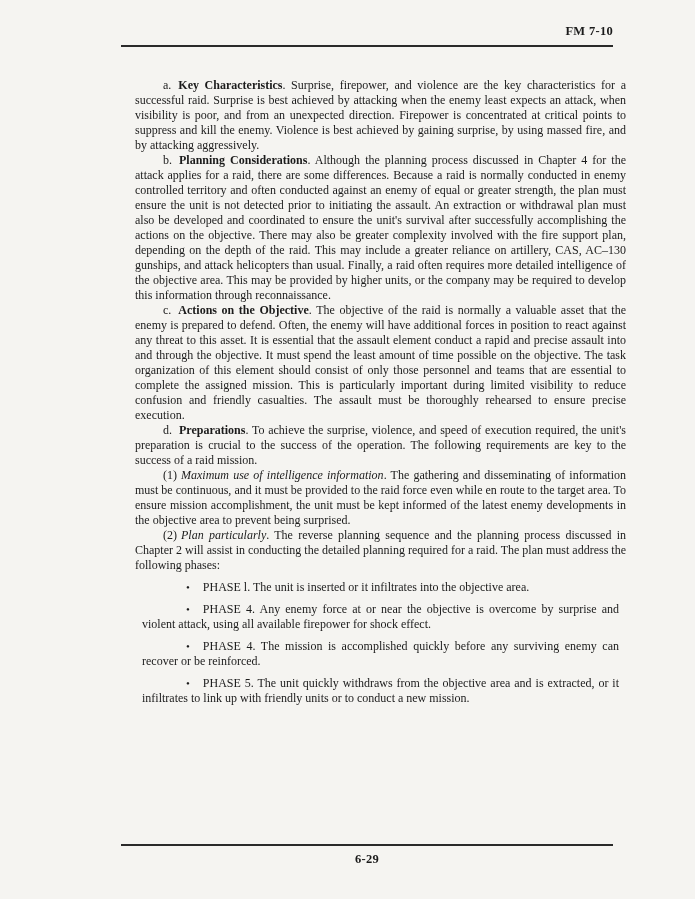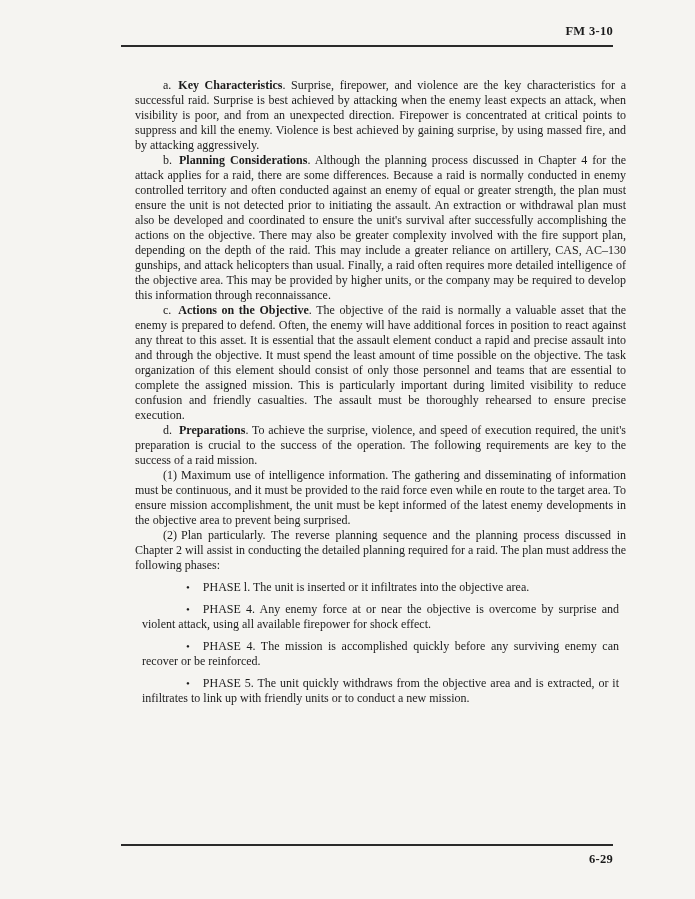--- a/index.html
+++ b/index.html
@@ -44,52 +44,52 @@
     font-size: 12px;
     line-height: 15px;
     text-align: justify;
   }
   p.para {
     text-indent: 28px;
     margin: 0;
   }
   .para-label { margin-right: 7px; }
   .para-title-bold { font-weight: bold; }
-  .para-title-italic { }
+  .para-title-italic { font-style: italic; }
   .sub-label { margin-right: 4px; }
   p.phase {
     text-indent: 44px;
     margin: 7px;
   }
   .bullet {
     margin-right: 13px;
     font-size: 11px;
   }
   
   .page-footer {
     position: absolute;
     left: 121px;
     top: 844px;
     width: 492px;
   }
   .page-num {
-    text-align: right;
+    text-align: center;
     font-weight: bold;
     font-size: 12.5px;
     margin-top: 6px;
     letter-spacing: 0.3px;
   }
 </style>
 </head>
 <body>
 
 <div class="page">
 
   <div class="page-header">
-    <div class="doc-id">FM 3-10</div>
+    <div class="doc-id">FM 7-10</div>
     <div class="rule"></div>
   </div>
 
   <div class="content">
 
     <p class="para"><span class="para-label">a.</span><span class="para-title-bold">Key Characteristics</span><span>. Surprise, firepower, and violence are the key characteristics for a successful raid. Surprise is best achieved by attacking when the enemy least expects an attack, when visibility is poor, and from an unexpected direction. Firepower is concentrated at critical points to suppress and kill the enemy. Violence is best achieved by gaining surprise, by using massed fire, and by attacking aggressively.</span></p>
 
     <p class="para"><span class="para-label">b.</span><span class="para-title-bold">Planning Considerations</span><span>. Although the planning process discussed in Chapter 4 for the attack applies for a raid, there are some differences. Because a raid is normally conducted in enemy controlled territory and often conducted against an enemy of equal or greater strength, the plan must ensure the unit is not detected prior to initiating the assault. An extraction or withdrawal plan must also be developed and coordinated to ensure the unit's survival after successfully accomplishing the actions on the objective. There may also be greater complexity involved with the fire support plan, depending on the depth of the raid. This may include a greater reliance on artillery, CAS, AC–130 gunships, and attack helicopters than usual. Finally, a raid often requires more detailed intelligence of the objective area. This may be provided by higher units, or the company may be required to develop this information through reconnaissance.</span></p>
 
     <p class="para"><span class="para-label">c.</span><span class="para-title-bold">Actions on the Objective</span><span>. The objective of the raid is normally a valuable asset that the enemy is prepared to defend. Often, the enemy will have additional forces in position to react against any threat to this asset. It is essential that the assault element conduct a rapid and precise assault into and through the objective. It must spend the least amount of time possible on the objective. The task organization of this element should consist of only those personnel and teams that are essential to complete the assigned mission. This is particularly important during limited visibility to reduce confusion and friendly casualties. The assault must be thoroughly rehearsed to ensure precise execution.</span></p>

